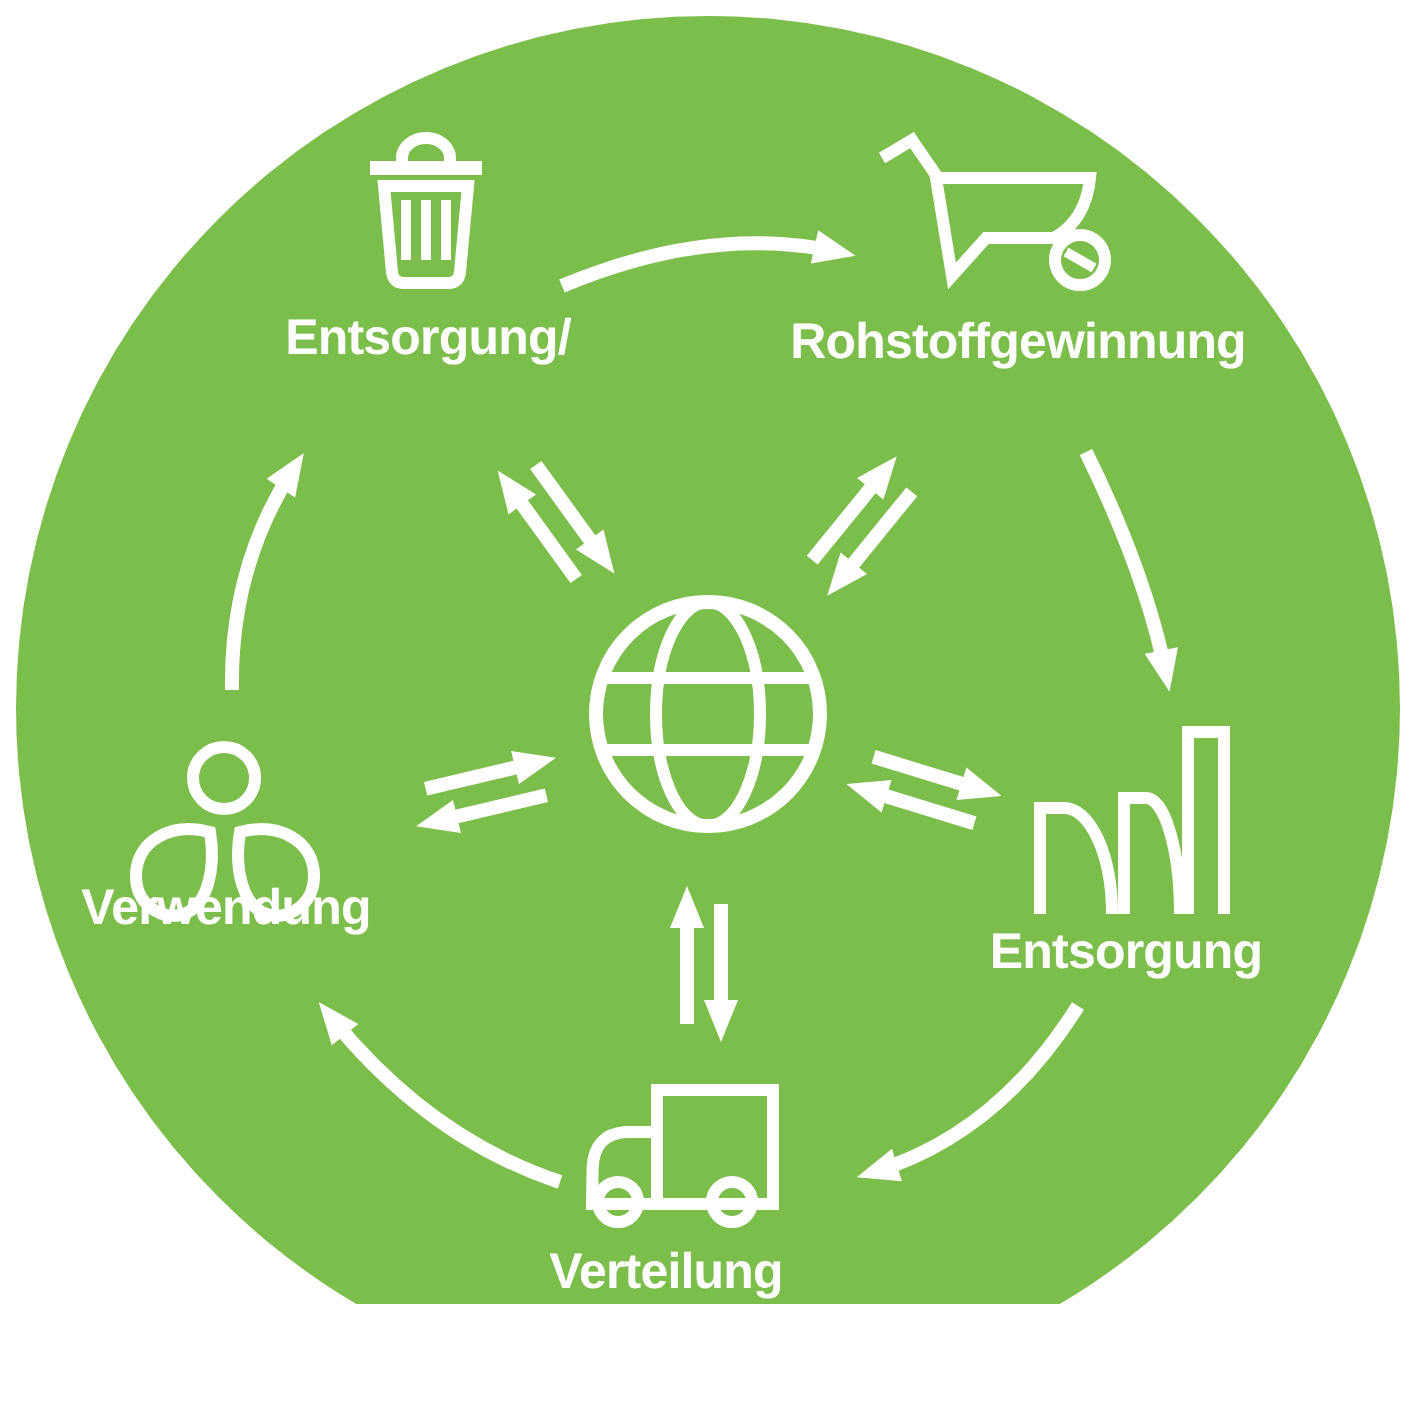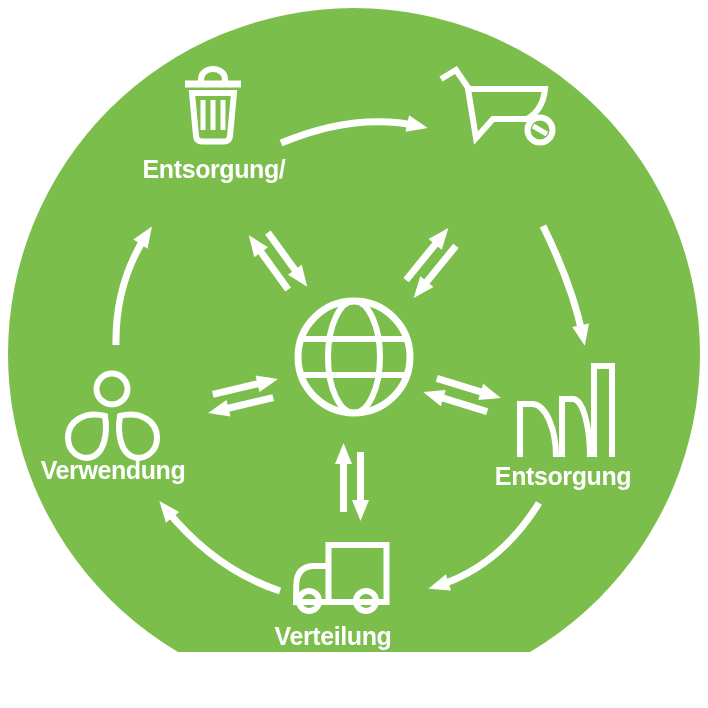--- a/index.html
+++ b/index.html
@@ -96,22 +96,25 @@
       <g>
         <line class="stroke sw7" x1="360.5" y1="452" x2="360.5" y2="512" marker-end="url(#ah)"></line>
         <line class="stroke sw7" x1="343.5" y1="512" x2="343.5" y2="452" marker-end="url(#ah)"></line>
       </g>
     </g>
   </svg>
 
   <div class="label" style="left:214px;top:157px">
     <div>Entsorgung/</div>
   </div>
+  <div class="label" style="left:509px;top:159px">
+    <div>Rohstoffgewinnung</div>
+  </div>
   <div class="label" style="left:563px;top:464px">
     <div>Entsorgung</div>
   </div>
   <div class="label" style="left:333px;top:624px">
     <div>Verteilung</div>
   </div>
-  <div class="label" style="left:113px;top:458px">
+  <div class="label" style="left:113px;top:442px">
     <div>Verwendung</div>
   </div>
 </div>
 
 </body></html>

